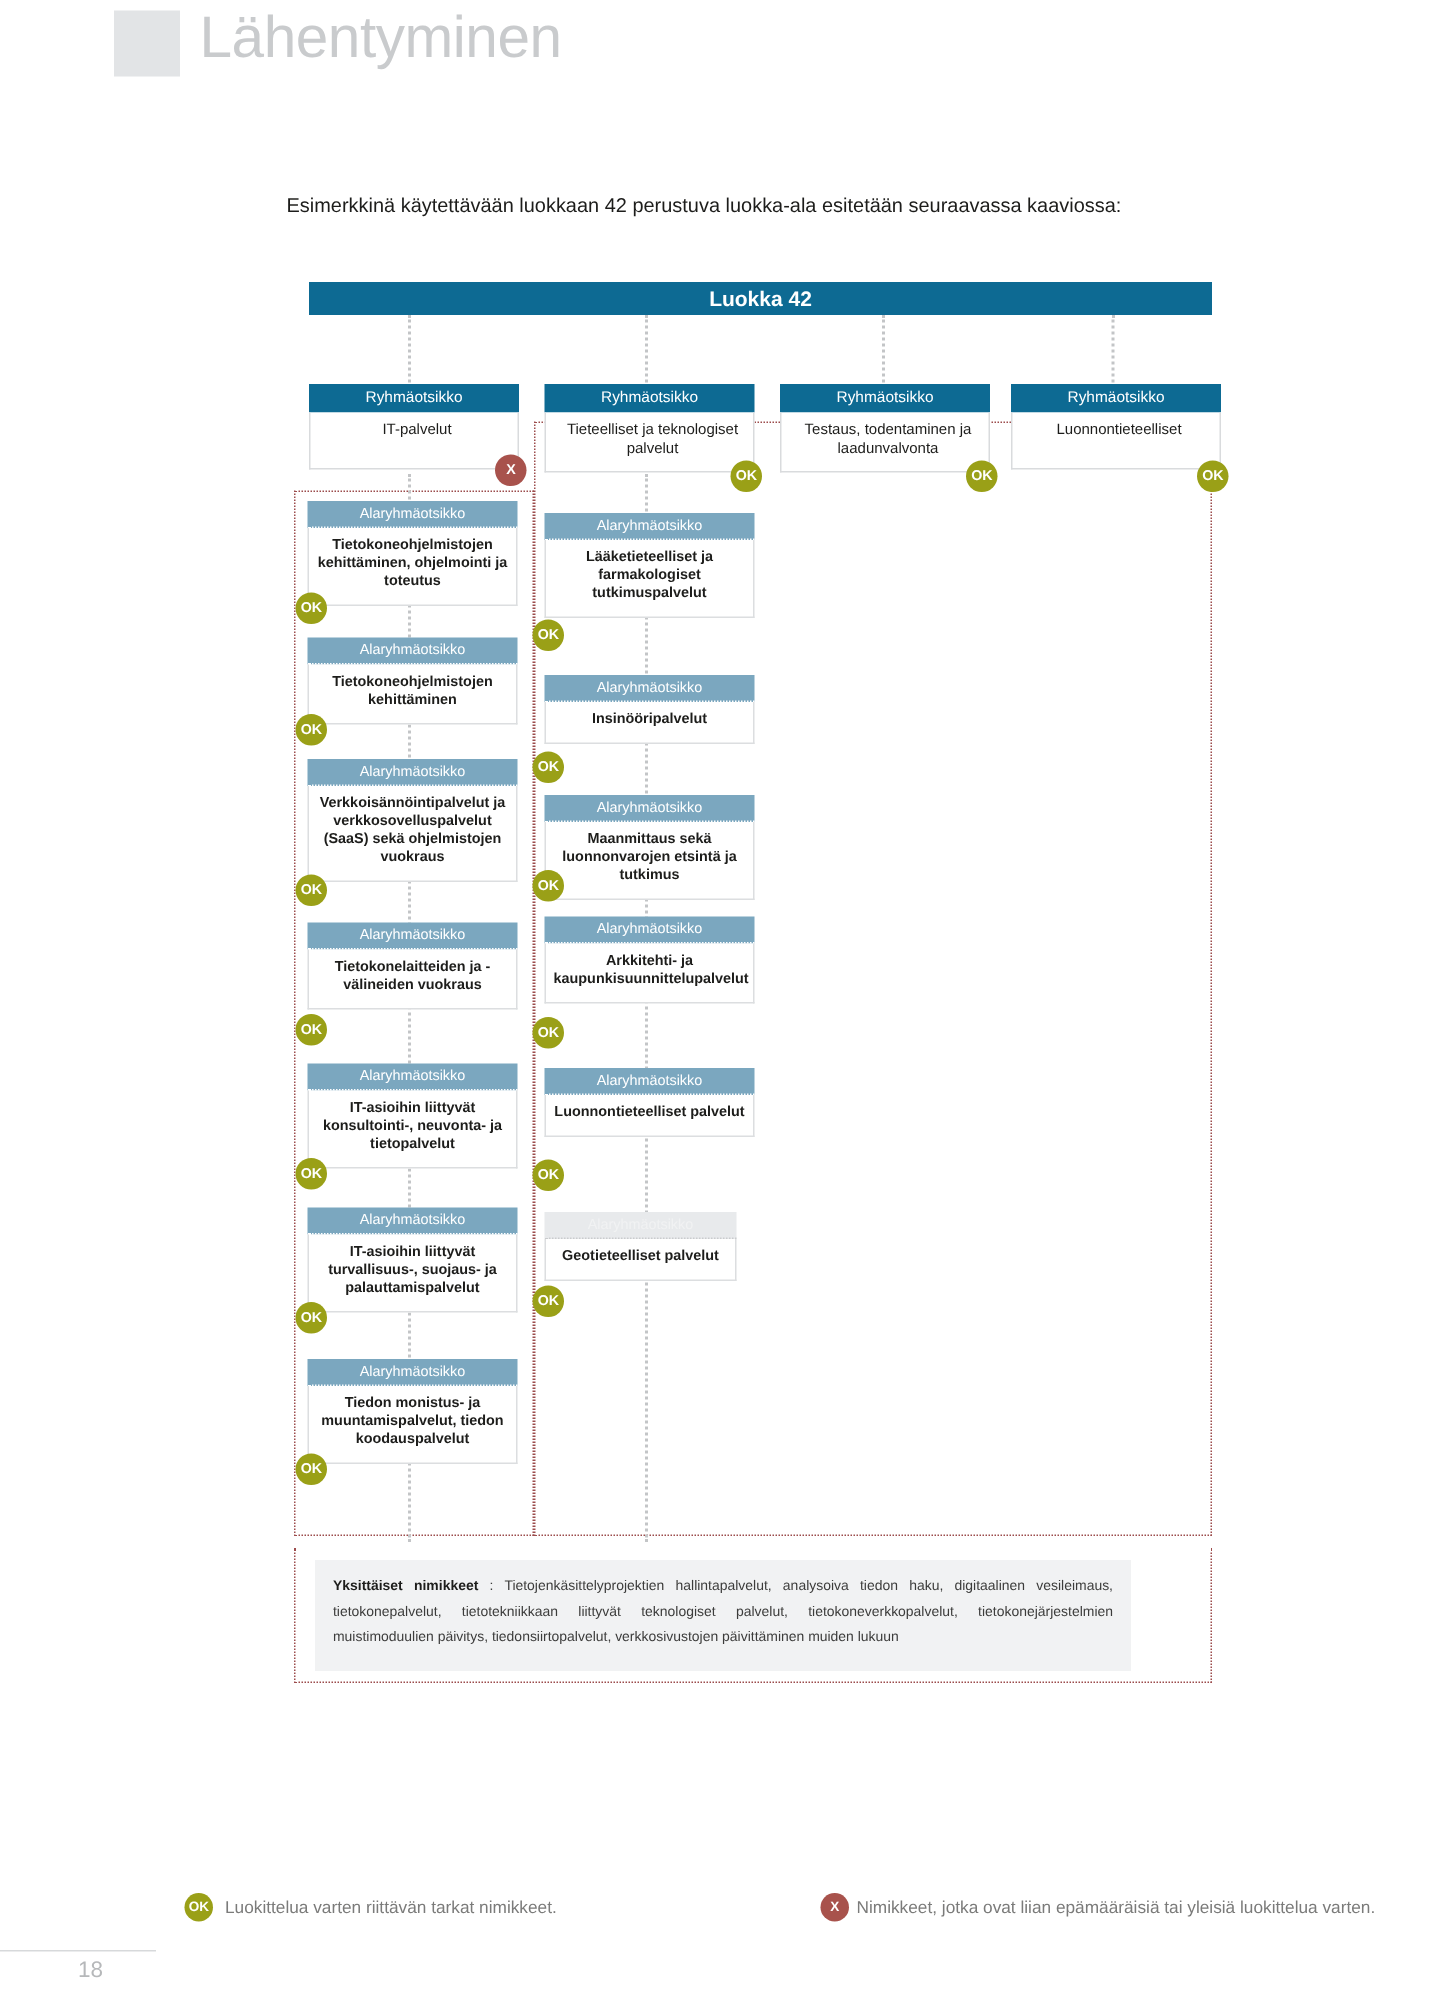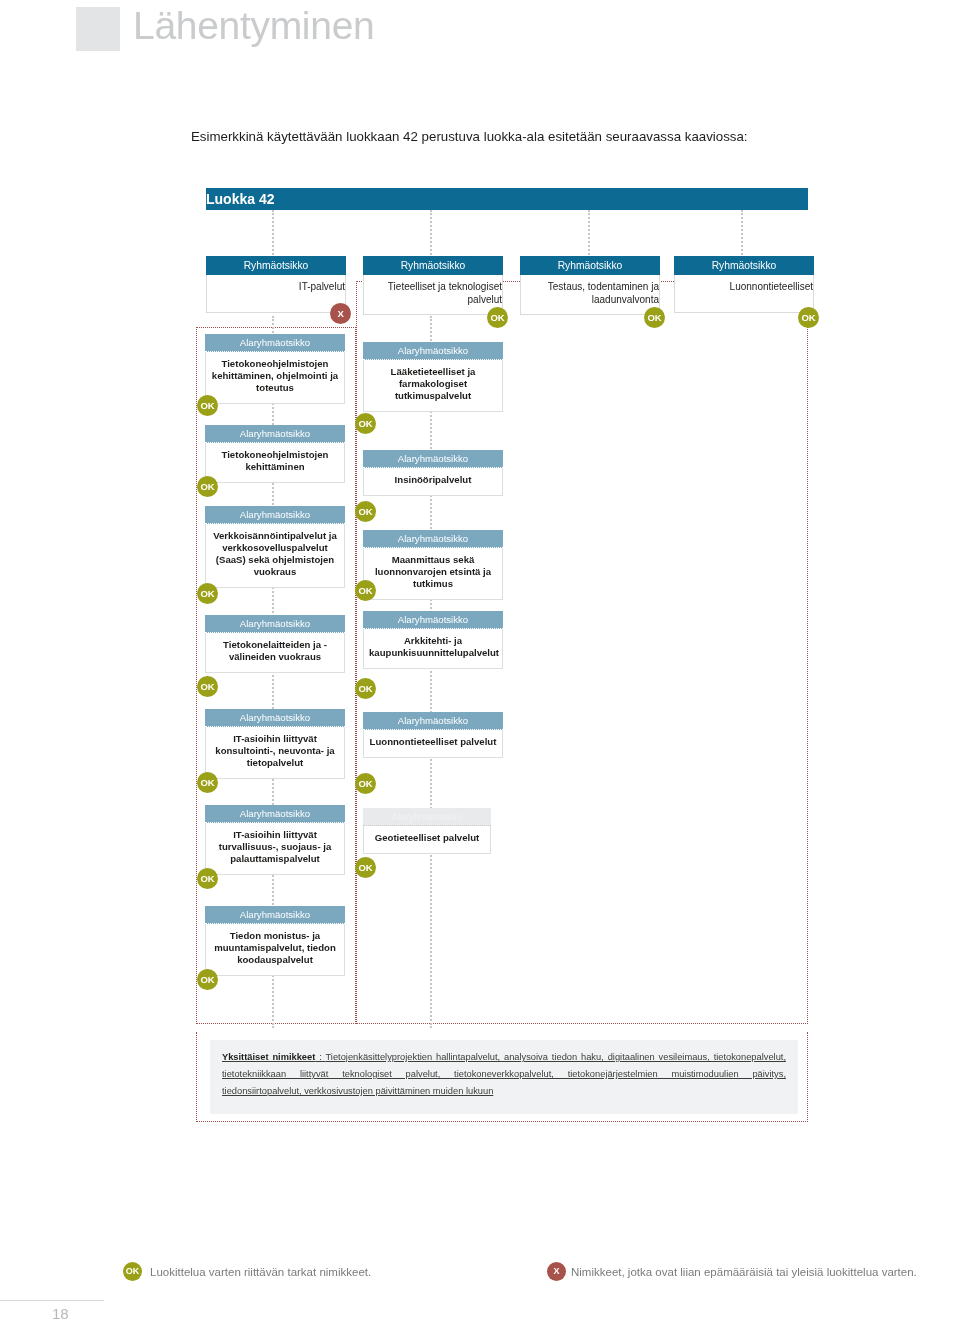--- a/index.html
+++ b/index.html
@@ -47,21 +47,21 @@
     position: absolute; left: 0; top: 0; width: 960px; height: 1339px;
   }
 
   .class-bar {
     position: absolute;
     left: 206px; top: 188px; width: 602px; height: 22px;
     background: #0d6a93;
     color: #ffffff;
     font-size: 14px;
     font-weight: bold;
-    text-align: left;
+    text-align: center;
     line-height: 22px;
   }
 
   
   .dotted-rect {
     position: absolute;
     border: 1px dotted #9c4c4c;
   }
   #rect-left  { left: 196px; top: 327px; width: 160px; height: 697px; }
   #rect-right { left: 356px; top: 281px; width: 452px; height: 743px; }
@@ -86,21 +86,21 @@
     text-align: center;
     height: 19px;
     line-height: 19px;
   }
   .group .gbody {
     background: #ffffff;
     border: 1px solid #d9dbdd;
     border-top: none;
     color: #1d1d1b;
     font-size: 10px;
-    text-align: right;
+    text-align: center;
     padding: 6px 0 8px 4px;
     min-height: 38px;
     line-height: 12.5px;
   }
 
   
   .sub {
     position: absolute;
     width: 134px;
   }
@@ -141,28 +141,27 @@
     text-align: center;
     line-height: 21px;
     letter-spacing: -0.2px;
   }
   .badge.ok { background: #9aa017; }
   .badge.x  { background: #a8524c; }
 
   
   #note {
     position: absolute;
-    left: 210px; top: 1040px; width: 588px; height: 74px;
+    left: 210px; top: 1040px; width: 544px; height: 74px;
     background: #f1f2f3;
     padding: 9px 12px;
     font-size: 9.3px;
     color: #3c3c3b;
     line-height: 17px;
     text-align: justify;
-    text-decoration: underline;
   }
   #note b { color: #1d1d1b; }
 
   
   .legend-item {
     position: absolute;
     font-size: 11.5px;
     color: #7b7b7a;
     white-space: nowrap;
     line-height: 16px;

